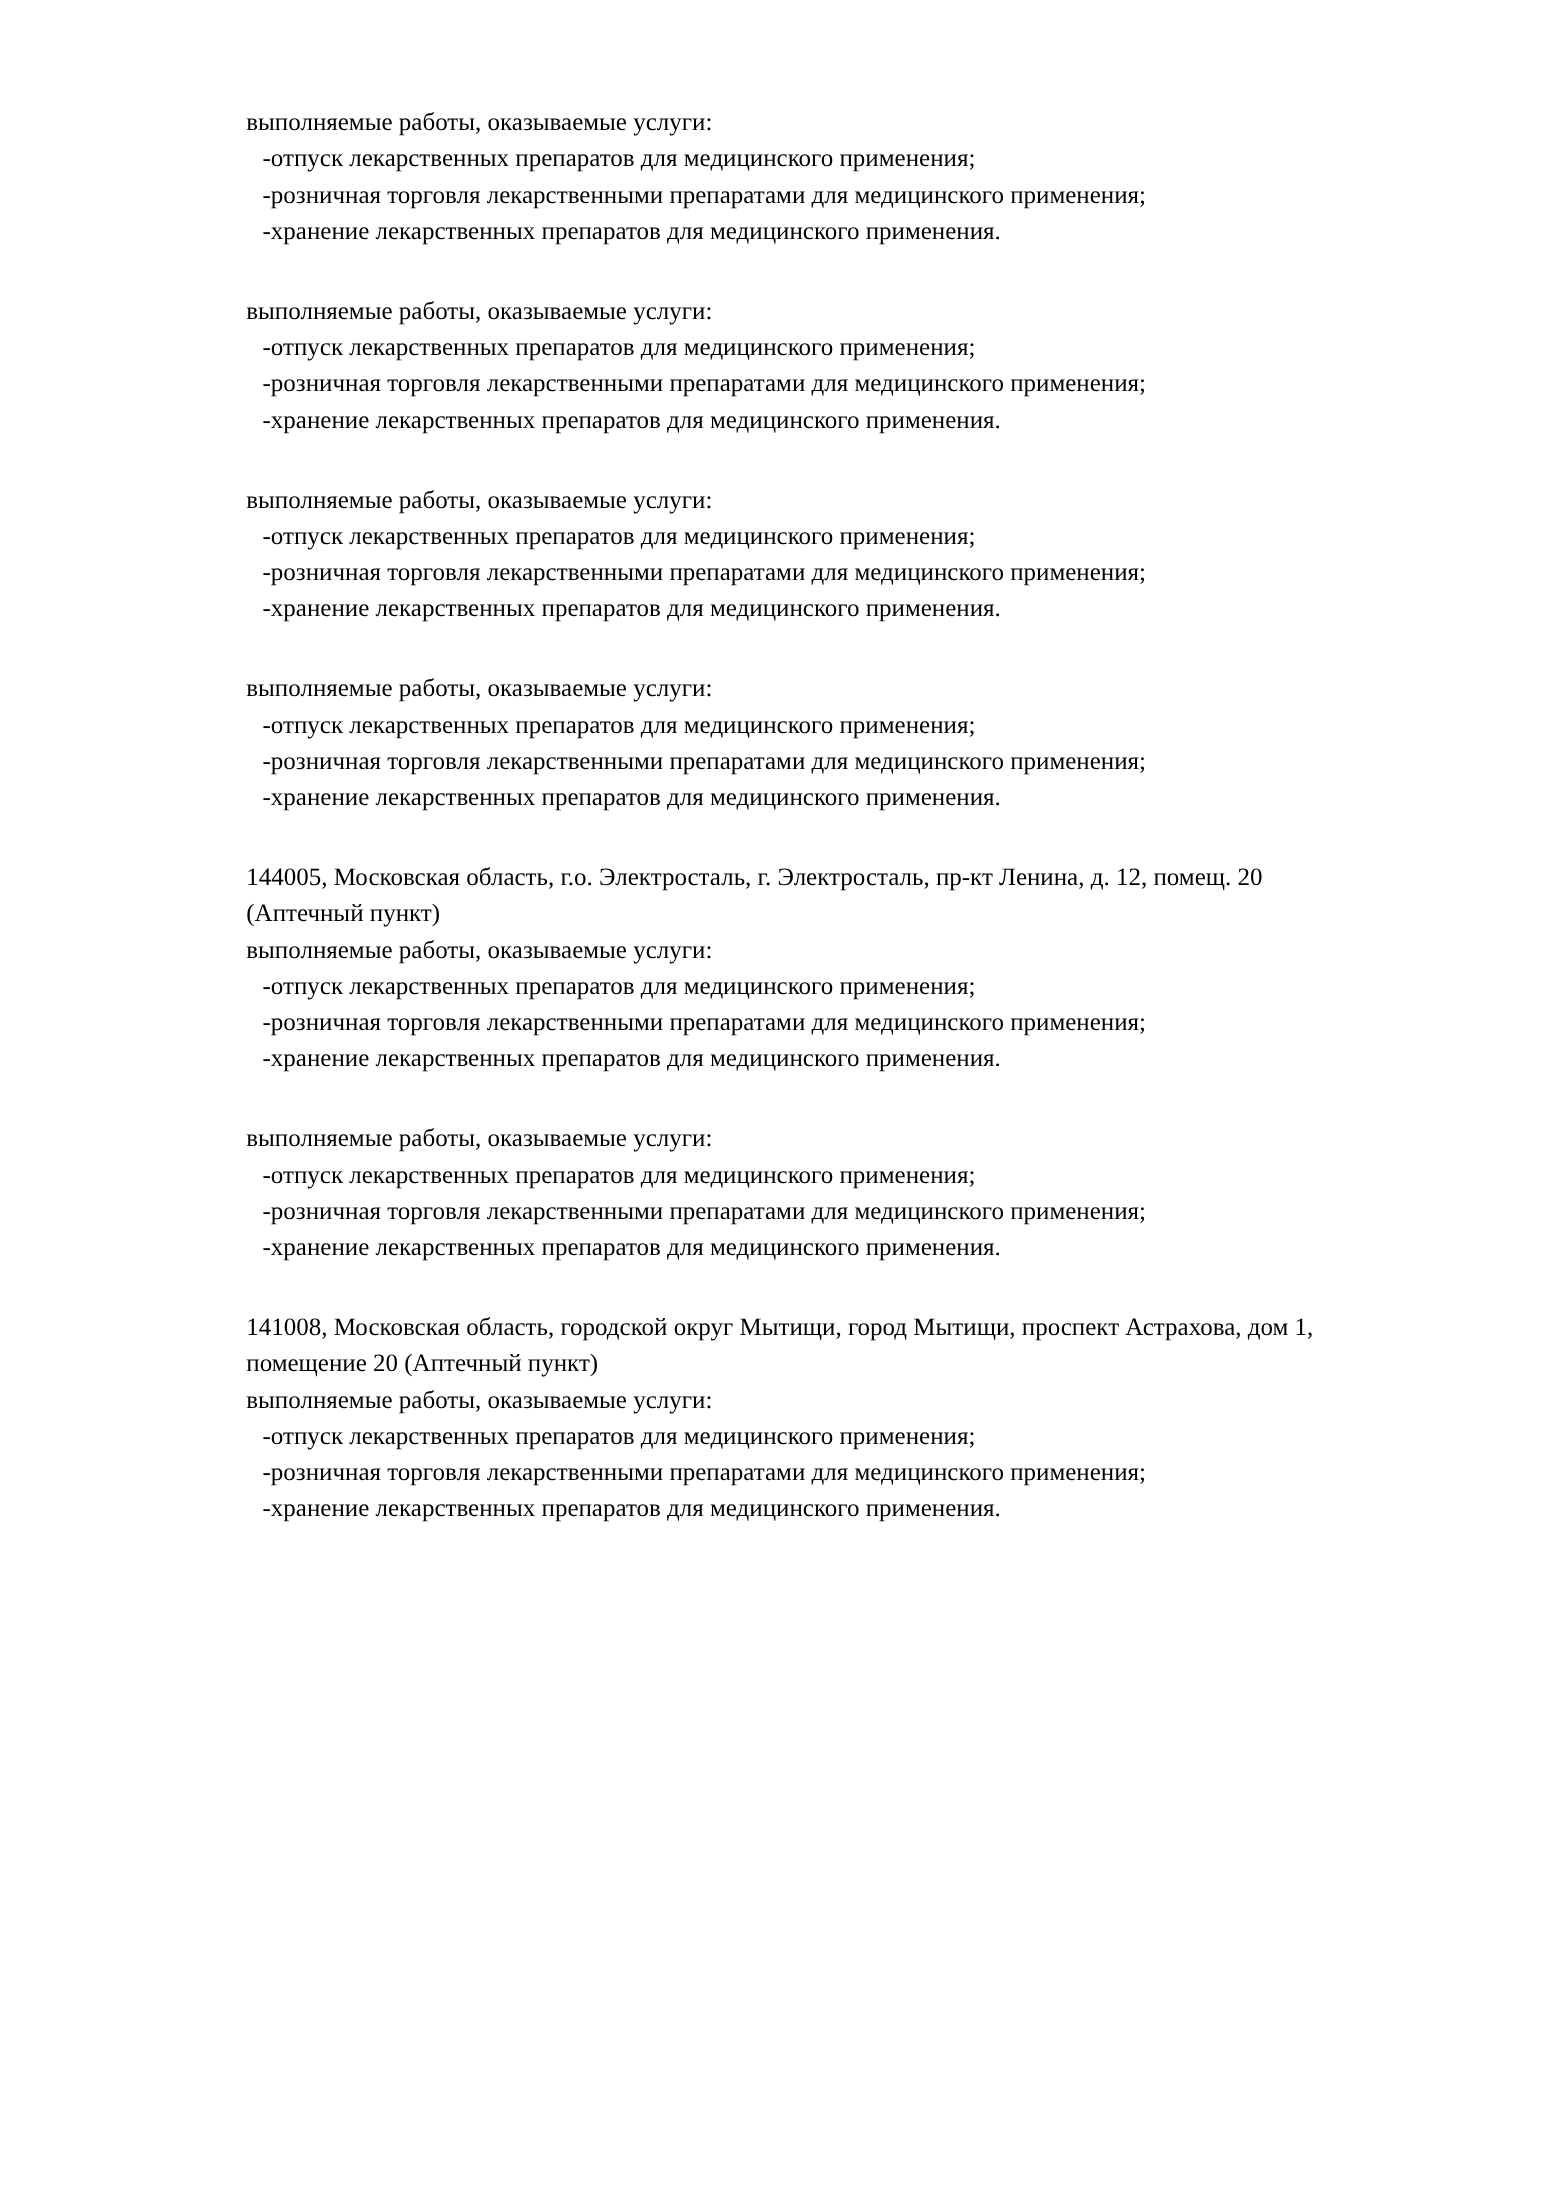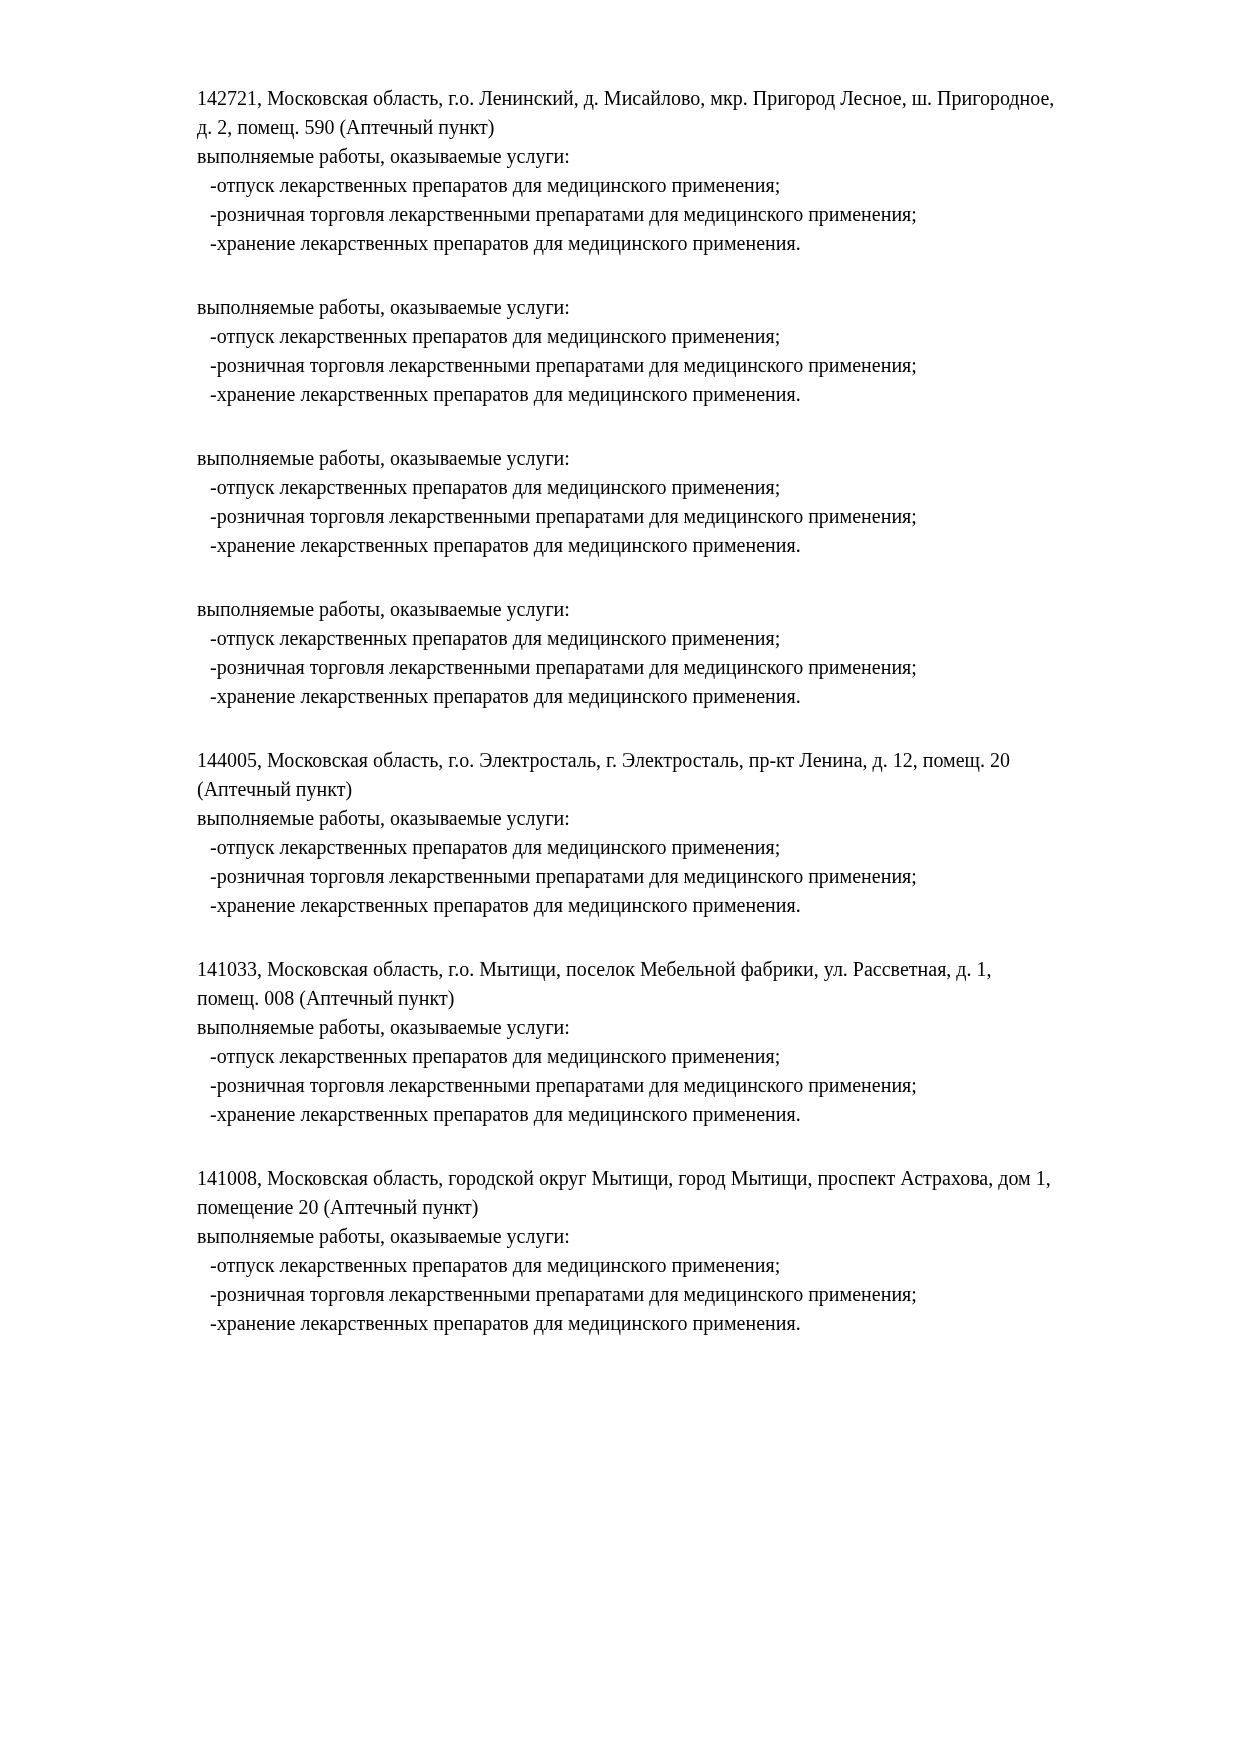--- a/index.html
+++ b/index.html
@@ -38,21 +38,20 @@
     margin: 0;
     padding-left: 13px;
   }
 </style>
 </head>
 <body>
 
 <div class="page">
   <div class="content">
   <div class="entry">
-    <p class="address-line">142721, Московская область, г.о. Ленинский, д. Мисайлово, мкр. Пригород Лесное, ш. Пригородное, д. 2, помещ. 590 (Аптечный пункт)</p>
     <p class="services-header">выполняемые работы, оказываемые услуги:</p>
     <div>
           <div class="service-line">-отпуск лекарственных препаратов для медицинского применения;</div>
           <div class="service-line">-розничная торговля лекарственными препаратами для медицинского применения;</div>
           <div class="service-line">-хранение лекарственных препаратов для медицинского применения.</div>
         </div>
   </div>
 
   <div class="entry">
     <p class="services-header">выполняемые работы, оказываемые услуги:</p>
@@ -85,21 +84,20 @@
     <p class="address-line">144005, Московская область, г.о. Электросталь, г. Электросталь, пр-кт Ленина, д. 12, помещ. 20 (Аптечный пункт)</p>
     <p class="services-header">выполняемые работы, оказываемые услуги:</p>
     <div>
           <div class="service-line">-отпуск лекарственных препаратов для медицинского применения;</div>
           <div class="service-line">-розничная торговля лекарственными препаратами для медицинского применения;</div>
           <div class="service-line">-хранение лекарственных препаратов для медицинского применения.</div>
         </div>
   </div>
 
   <div class="entry">
-    <p class="address-line">141033, Московская область, г.о. Мытищи, поселок Мебельной фабрики, ул. Рассветная, д. 1, помещ. 008 (Аптечный пункт)</p>
     <p class="services-header">выполняемые работы, оказываемые услуги:</p>
     <div>
           <div class="service-line">-отпуск лекарственных препаратов для медицинского применения;</div>
           <div class="service-line">-розничная торговля лекарственными препаратами для медицинского применения;</div>
           <div class="service-line">-хранение лекарственных препаратов для медицинского применения.</div>
         </div>
   </div>
 
   <div class="entry">
     <p class="address-line">141008, Московская область, городской округ Мытищи, город Мытищи, проспект Астрахова, дом 1, помещение 20 (Аптечный пункт)</p>

